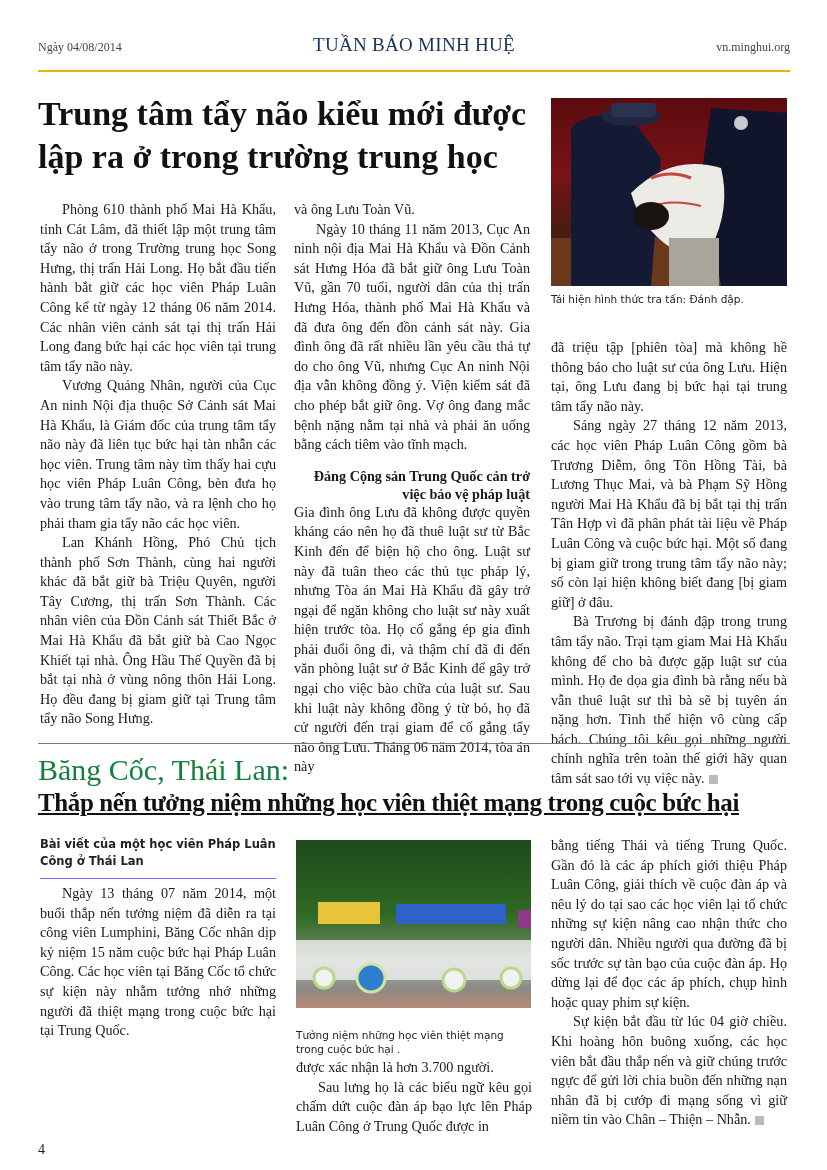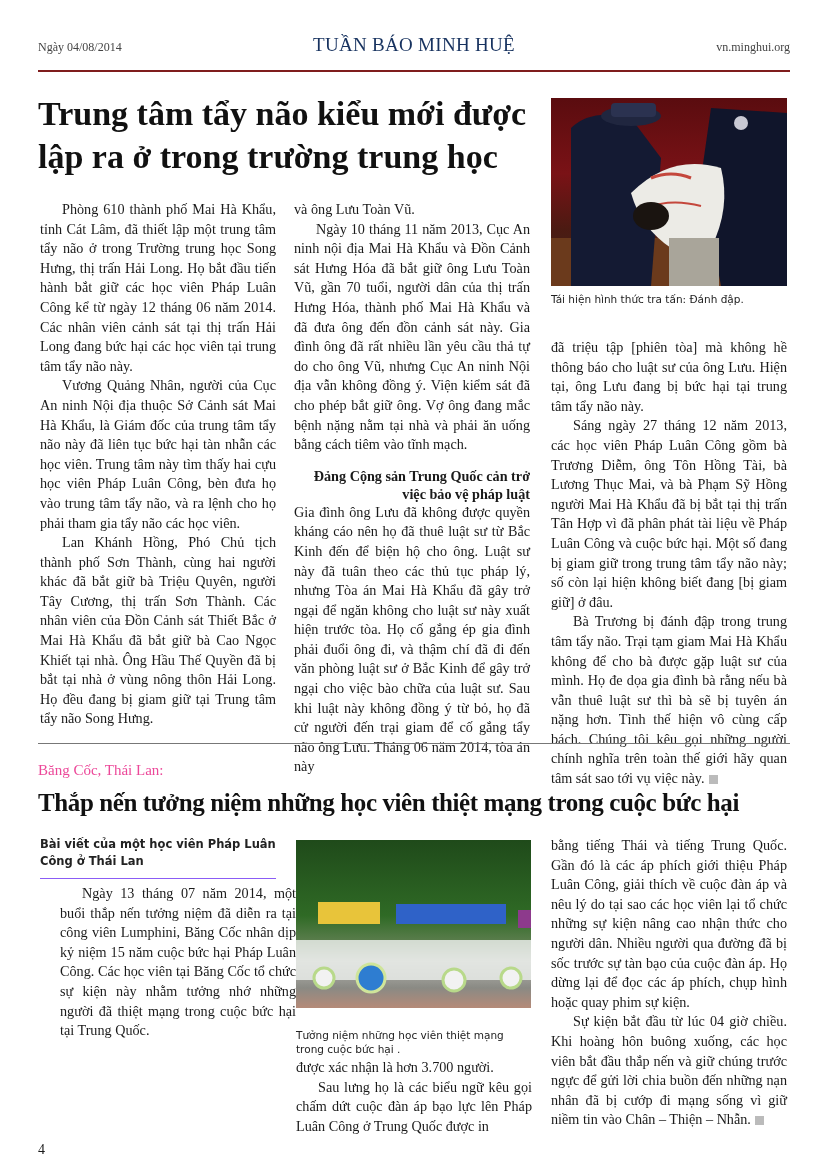--- a/index.html
+++ b/index.html
@@ -1,42 +1,42 @@
 <!DOCTYPE html>
 <html><head>
 <meta charset="utf-8">
 <style>
   html, body { margin: 0; padding: 0; background: #fff; }
   body { width: 827px; height: 1170px; position: relative; overflow: hidden;
          font-family: "Liberation Serif", "DejaVu Serif", serif; color: #1a1a1a; }
-  .header { position: absolute; top: 36px; left: 38px; width: 752px; height: 34px; border-bottom: 2px solid #7f1d1d; }
+  .header { position: absolute; top: 36px; left: 38px; width: 752px; height: 34px; border-bottom: 2px solid #eab308; }
   .header .date { position: absolute; left: 0; top: 4px; font-size: 12px; color: #444; }
   .header .title { position: absolute; left: 0; right: 0; top: -2px; text-align: center; font-size: 19px; color: #17325f; letter-spacing: 0.3px; }
   .header .url { position: absolute; right: 0; top: 4px; font-size: 12px; color: #444; }
 
   .a1-title { position: absolute; left: 38px; top: 92px; width: 510px; font-size: 34px; line-height: 43px; font-weight: bold; color: #111; }
   .col { position: absolute; font-size: 14.2px; line-height: 19.6px; text-align: justify; }
   .col p { margin: 0; text-indent: 22px; }
   .col p.noindent { text-indent: 0; }
   .col h4 { margin: 12px 0 0 0; font-size: 14.2px; line-height: 18px; font-weight: bold; text-align: right; }
   .c1 { left: 40px; top: 200px; width: 236px; }
   .c2 { left: 294px; top: 200px; width: 236px; }
   .c3 { left: 551px; top: 338px; width: 236px; }
 
   .photo1 { position: absolute; left: 551px; top: 98px; width: 236px; height: 188px; overflow: hidden;
             background: linear-gradient(180deg, #5a0c0f 0%, #7a1216 40%, #4b1a12 70%, #3b2a1c 100%); }
   .cap { position: absolute; font-family: "DejaVu Sans", sans-serif; font-size: 10.5px; line-height: 14px; color: #222; }
   .cap1 { left: 551px; top: 292px; width: 236px; }
 
   .divider { position: absolute; left: 38px; top: 743px; width: 752px; height: 0; border-top: 1.5px solid #777; }
 
-  .a2-kicker { position: absolute; left: 38px; top: 756px; font-size: 15px; line-height: 28px; color: #ec4899; }
-  .a2-title { position: absolute; left: 38px; top: 788px; font-size: 25px; line-height: 30px; color: #111; font-weight: bold; letter-spacing: -0.4px; }
+  .a2-kicker { position: absolute; left: 38px; top: 756px; font-size: 30px; line-height: 28px; color: #15803d; }
+  .a2-title { position: absolute; left: 38px; top: 788px; font-size: 25px; line-height: 30px; color: #111; font-weight: bold; letter-spacing: -0.4px; text-decoration: underline; }
   .byline { position: absolute; left: 40px; top: 836px; width: 236px; font-family: "DejaVu Sans", sans-serif; font-size: 11.5px; line-height: 17px; font-weight: bold; color: #222; padding-bottom: 8px; border-bottom: 1px solid #8b5cf6; }
-  .d1 { left: 40px; top: 884px; width: 236px; margin-left: 20px; }
+  .d1 { left: 40px; top: 884px; width: 236px; }
   .d2 { left: 296px; top: 1058px; width: 236px; }
   .d3 { left: 551px; top: 836px; width: 236px; }
   .photo2 { position: absolute; left: 296px; top: 840px; width: 235px; height: 168px; overflow: hidden;
             background: linear-gradient(180deg, #1f4a1a 0%, #2f6a25 45%, #5a7d4c 60%, #b9b9b3 72%, #8a8a84 88%, #b58a78 100%); }
   .cap2 { left: 296px; top: 1012px; width: 236px; margin-top: 16px; }
   .endmark { display: inline-block; width: 9px; height: 9px; background: #bbb; margin-left: 4px; vertical-align: -1px; }
   .pagenum { position: absolute; left: 38px; top: 1142px; font-size: 14px; }
 </style>
 </head>
 <body>

